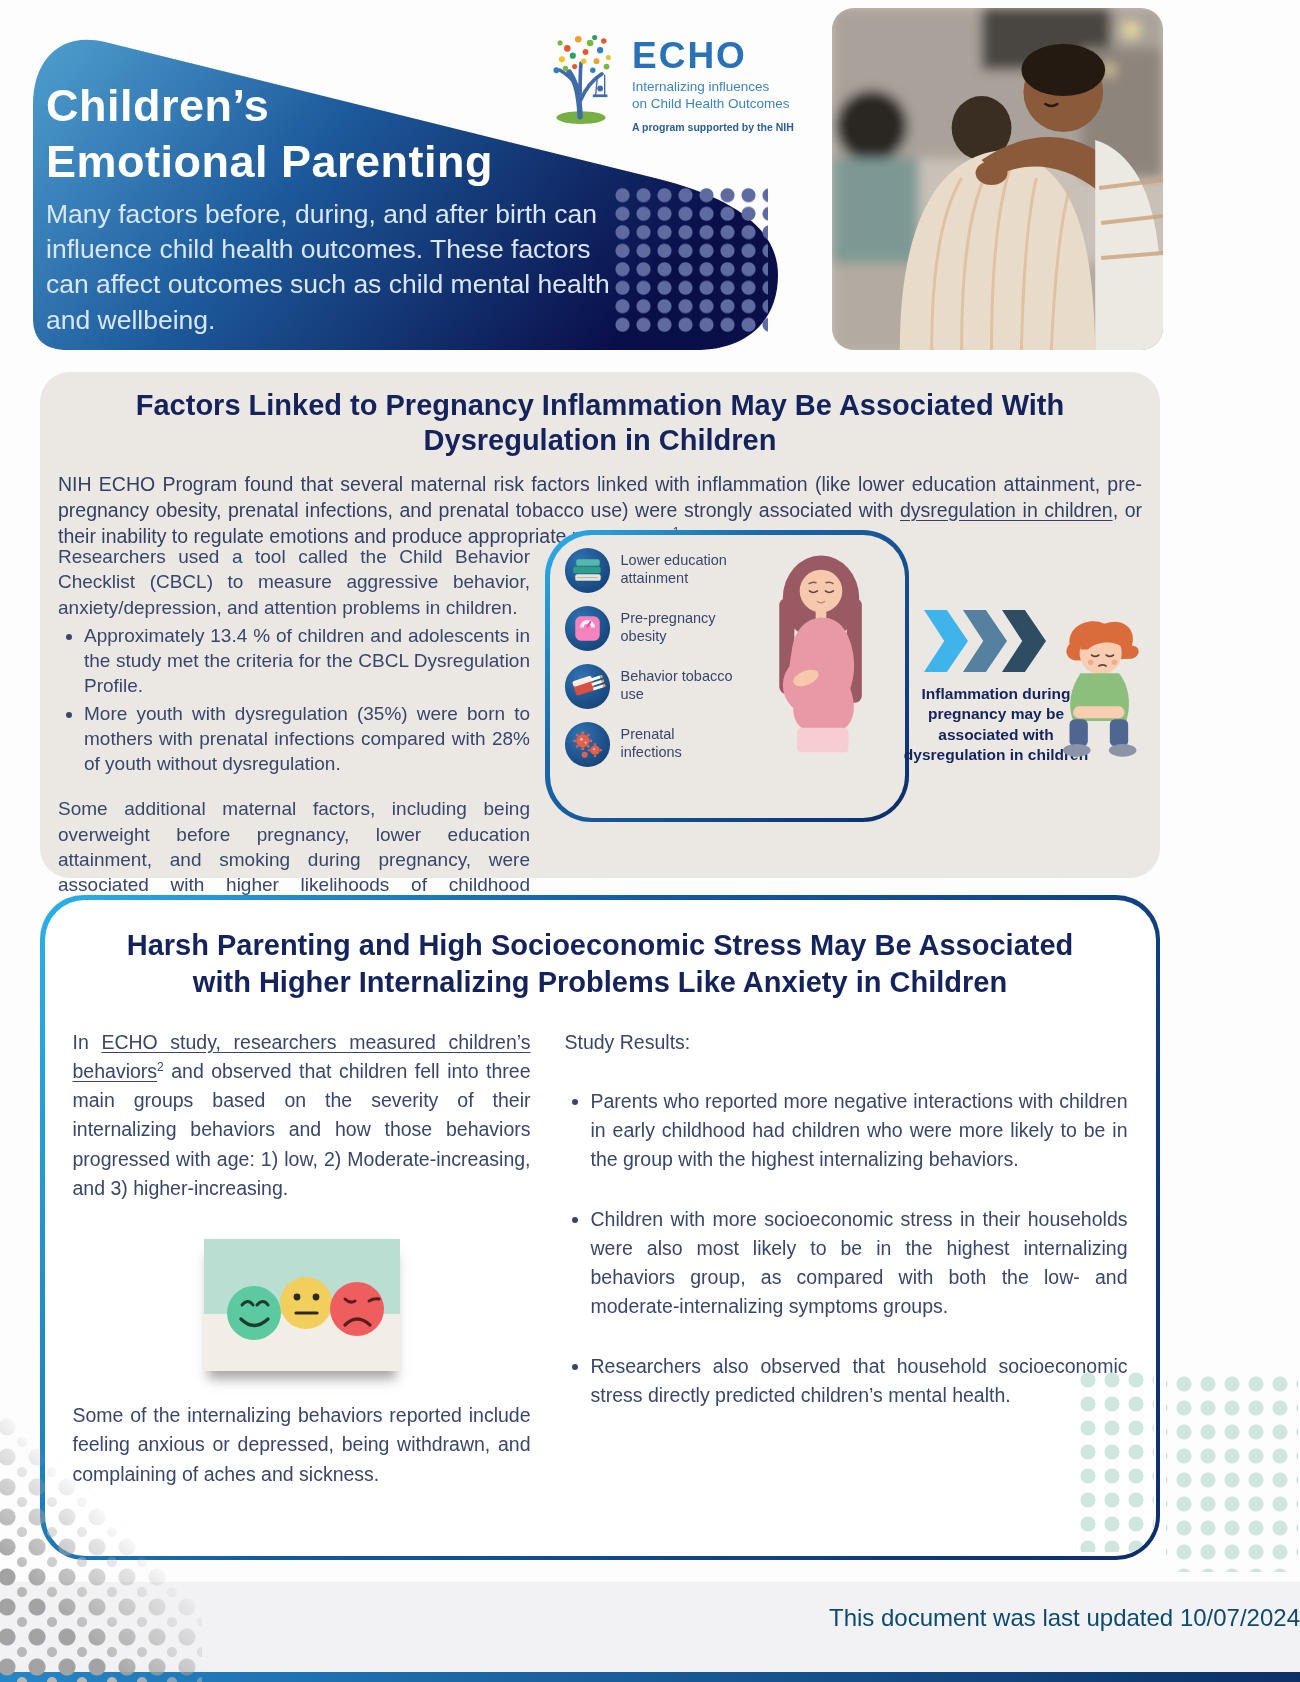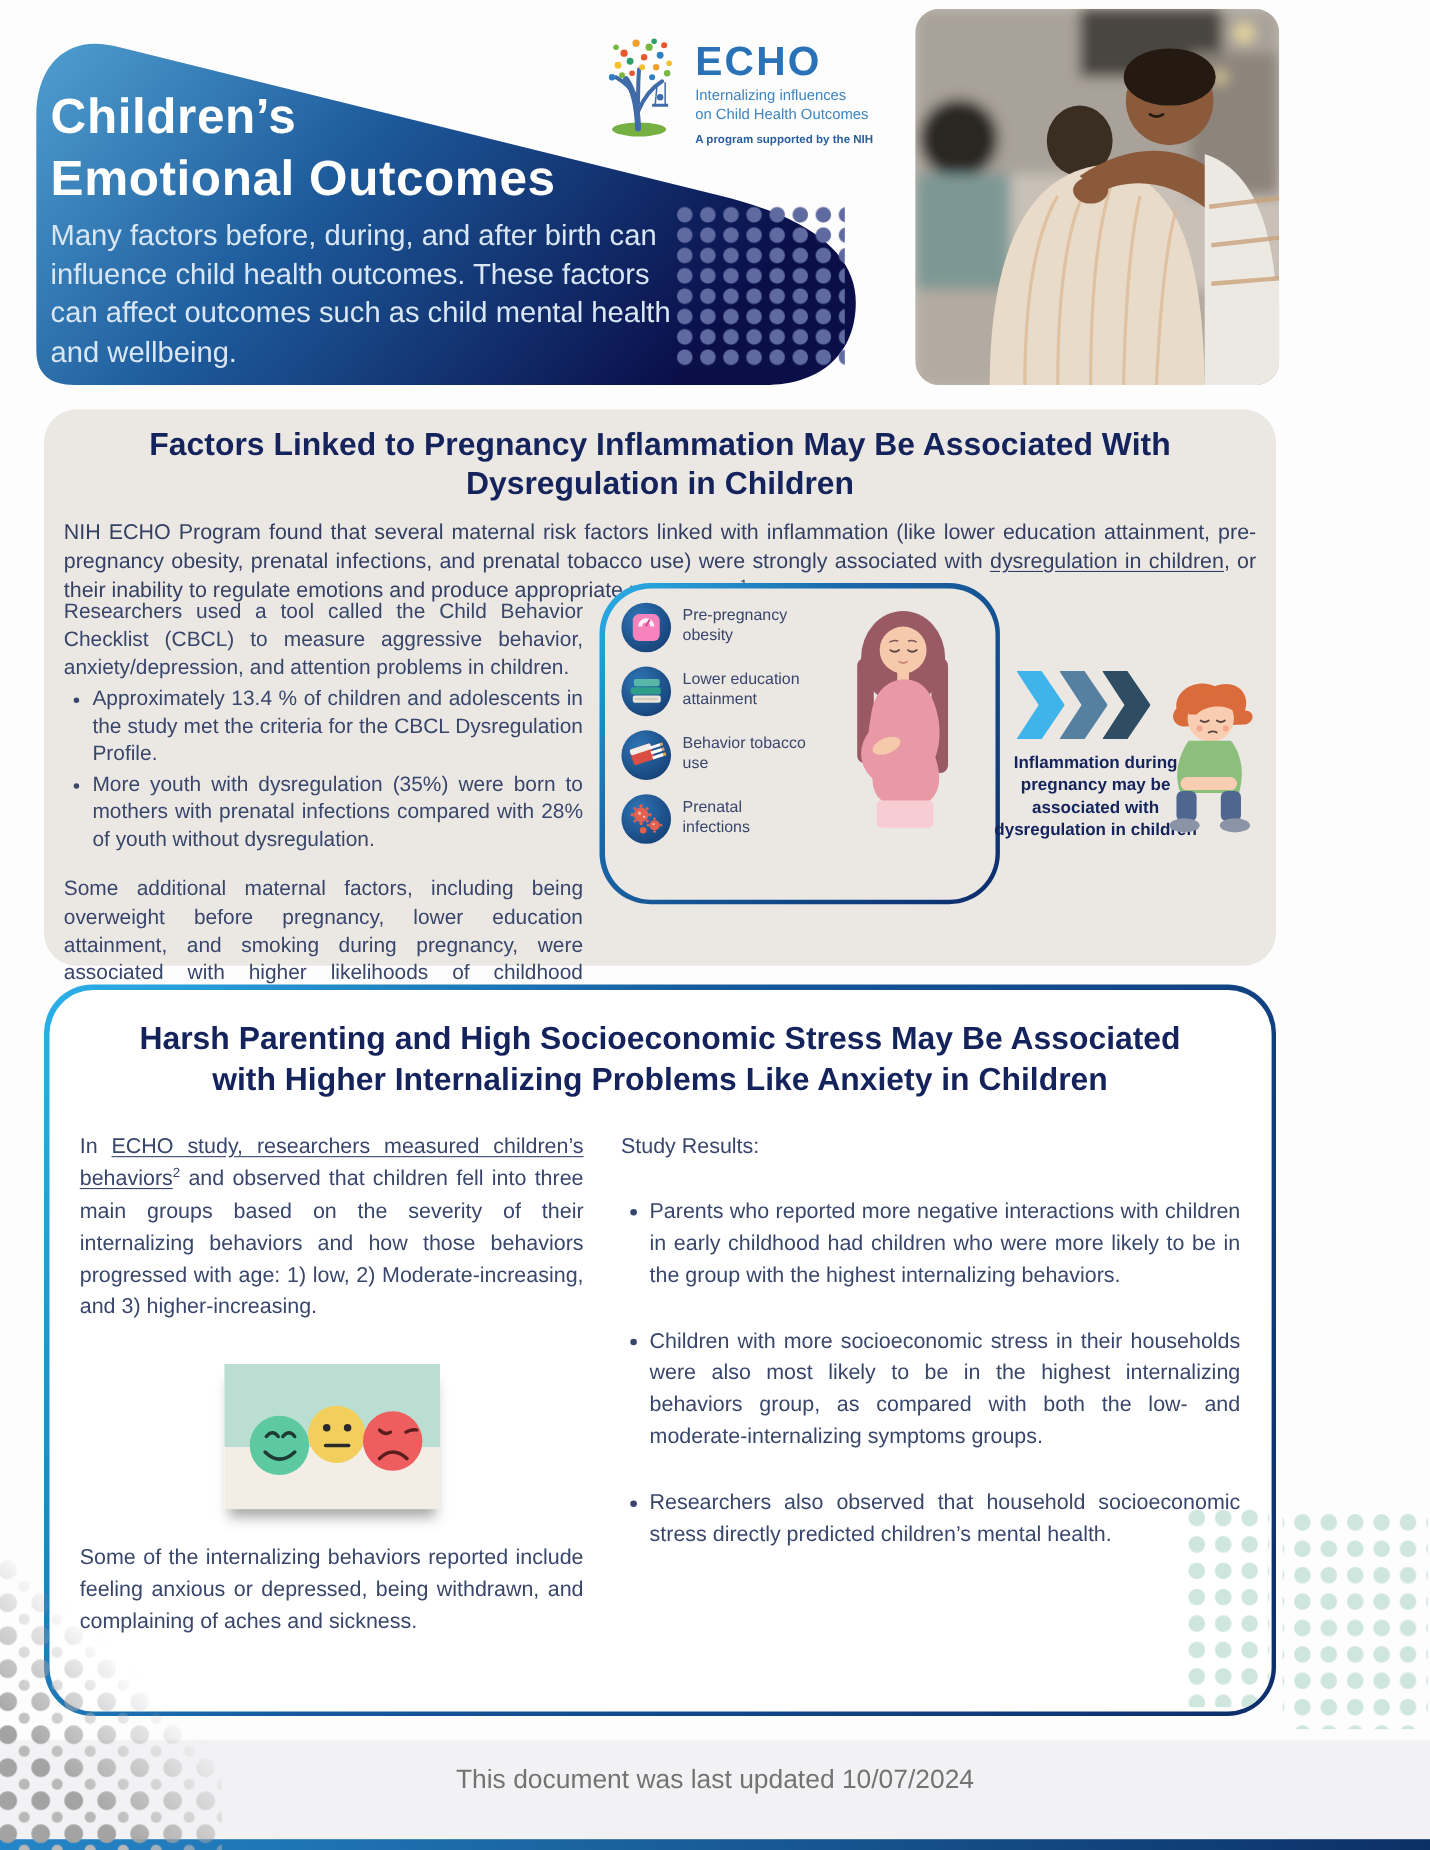--- a/index.html
+++ b/index.html
@@ -71,22 +71,22 @@
         background-image:radial-gradient(circle,#cfe6de 7px,transparent 8px);background-size:24px 24px;background-position:6px 0;}
 
   
   .halftone{position:absolute;left:-8px;top:1412px;width:210px;height:280px;z-index:4;
         background-image:radial-gradient(circle,#a3a3a3 8px,transparent 9px),
                          radial-gradient(circle,#b8b8b8 4.5px,transparent 5.5px);
         background-size:30px 30px,30px 30px;background-position:0 0,15px 15px;
         -webkit-mask-image:linear-gradient(45deg,#000 28%,transparent 62%);
         mask-image:linear-gradient(45deg,#000 28%,transparent 62%);}
   .footer-band{position:absolute;left:0;top:1582px;width:1300px;height:90px;background:#f2f2f4;z-index:0;}
-  .footer-text{position:absolute;left:0;top:1604px;width:1300px;text-align:center;
-        font-size:24px;color:#737373;z-index:2;}
+  .footer-text{position:absolute;left:0;top:1604px;width:1300px;text-align:right;
+        font-size:24px;color:#0c4a6e;z-index:2;}
   .bottom-bar{position:absolute;left:0;top:1672px;width:1300px;height:10px;z-index:1;
         background:linear-gradient(to right,#2486c8,#0c3066);}
 </style>
 </head>
 <body>
 
 <div class="page">
 
   <svg class="header-shape" viewBox="0 0 1300 362">
     <defs>
@@ -95,21 +95,21 @@
           <stop offset="0.45" stop-color="#1d5a9b"></stop>
           <stop offset="1" stop-color="#0a0f4a"></stop>
       </linearGradient>
     </defs>
     <path d="M 33 105 C 33 60 60 31 105 42 L 655 178 C 745 200 778 235 778 275 C 778 320 748 350 695 350 L 68 350 C 45 350 33 340 33 318 Z" fill="url(#hdrGrad)"></path>
   </svg>
   <div class="header-dots"></div>
 
   <div class="header-title">
     <div>Children’s</div>
-    <div>Emotional Outcomes</div>
+    <div>Emotional Parenting</div>
   </div>
   <div class="header-intro">Many factors before, during, and after birth can influence child health outcomes. These factors can affect outcomes such as child mental health and wellbeing.</div>
 
   <div class="logo">
     <svg width="82" height="102" viewBox="0 0 90 105">
       <ellipse cx="45" cy="96" rx="27" ry="7" fill="#76b043"></ellipse>
       <path d="M44 95 C43 72 40 58 32 46" stroke="#3f6ca8" stroke-width="6" fill="none" stroke-linecap="round"></path>
       <path d="M44 78 C50 64 58 54 68 48" stroke="#3f6ca8" stroke-width="4" fill="none" stroke-linecap="round"></path>
       <path d="M43 64 C37 55 29 48 22 44" stroke="#3f6ca8" stroke-width="4" fill="none" stroke-linecap="round"></path>
       <path d="M44 70 C44 56 44 46 45 36" stroke="#3f6ca8" stroke-width="4" fill="none" stroke-linecap="round"></path>
@@ -200,43 +200,43 @@
       <div class="para2">Some additional maternal factors, including being overweight before pregnancy, lower education attainment, and smoking during pregnancy, were associated with higher likelihoods of childhood dysregulation. Children and adolescents who had a parent or sibling with a mental health disorder were more likely to experience dysregulation.</div>
     </div>
 
     <div class="risk-wrap">
       <div class="risk-inner">
         <div class="risk-content">
           <div class="risk-list">
 
             <div class="risk-item">
               <svg class="risk-icon" viewBox="0 0 50 50">
-                <circle cx="25" cy="25" r="24" fill="url(#cg1)"></circle>
-                <rect x="12" y="12" width="26" height="26" rx="6" fill="#f783bd"></rect>
-                <path d="M17 24 A8 8 0 0 1 33 24 L29 24 A4 4 0 0 0 21 24 Z" fill="#fdeef6"></path>
-                <line x1="25" y1="23" x2="28" y2="18" stroke="#d14f92" stroke-width="2" stroke-linecap="round"></line>
-              </svg>
-              <div class="label">Pre-pregnancy obesity</div>
-            </div>
-
-            <div class="risk-item">
-              <svg class="risk-icon" viewBox="0 0 50 50">
                 <defs>
                     <radialGradient id="cg1" cx="0.35" cy="0.3" r="0.9">
                       <stop offset="0" stop-color="#2f74b4"></stop>
                       <stop offset="1" stop-color="#123a6e"></stop>
                     </radialGradient>
                   </defs>
                 <circle cx="25" cy="25" r="24" fill="url(#cg1)"></circle>
                 <rect x="12" y="29" width="27" height="7" rx="2" fill="#e8e4da"></rect>
                 <rect x="10" y="21" width="29" height="7" rx="2" fill="#2e9e8a"></rect>
                 <rect x="13" y="13" width="25" height="7" rx="2" fill="#57b8a8"></rect>
                 <line x1="14" y1="32.5" x2="36" y2="32.5" stroke="#b9b2a4" stroke-width="1"></line>
               </svg>
               <div class="label">Lower education attainment</div>
+            </div>
+
+            <div class="risk-item">
+              <svg class="risk-icon" viewBox="0 0 50 50">
+                <circle cx="25" cy="25" r="24" fill="url(#cg1)"></circle>
+                <rect x="12" y="12" width="26" height="26" rx="6" fill="#f783bd"></rect>
+                <path d="M17 24 A8 8 0 0 1 33 24 L29 24 A4 4 0 0 0 21 24 Z" fill="#fdeef6"></path>
+                <line x1="25" y1="23" x2="28" y2="18" stroke="#d14f92" stroke-width="2" stroke-linecap="round"></line>
+              </svg>
+              <div class="label">Pre-pregnancy obesity</div>
             </div>
 
             <div class="risk-item">
               <svg class="risk-icon" viewBox="0 0 50 50">
                 <circle cx="25" cy="25" r="24" fill="url(#cg1)"></circle>
                 <g transform="rotate(-18 25 25)">
                   <rect x="11" y="15" width="21" height="16" rx="2" fill="#d94f44"></rect>
                   <rect x="11" y="15" width="21" height="6" rx="2" fill="#f3efe8"></rect>
                   <rect x="30" y="18" width="11" height="3" fill="#ffffff"></rect>
                     <rect x="41" y="18" width="2.5" height="3" fill="#e2a35a"></rect>

